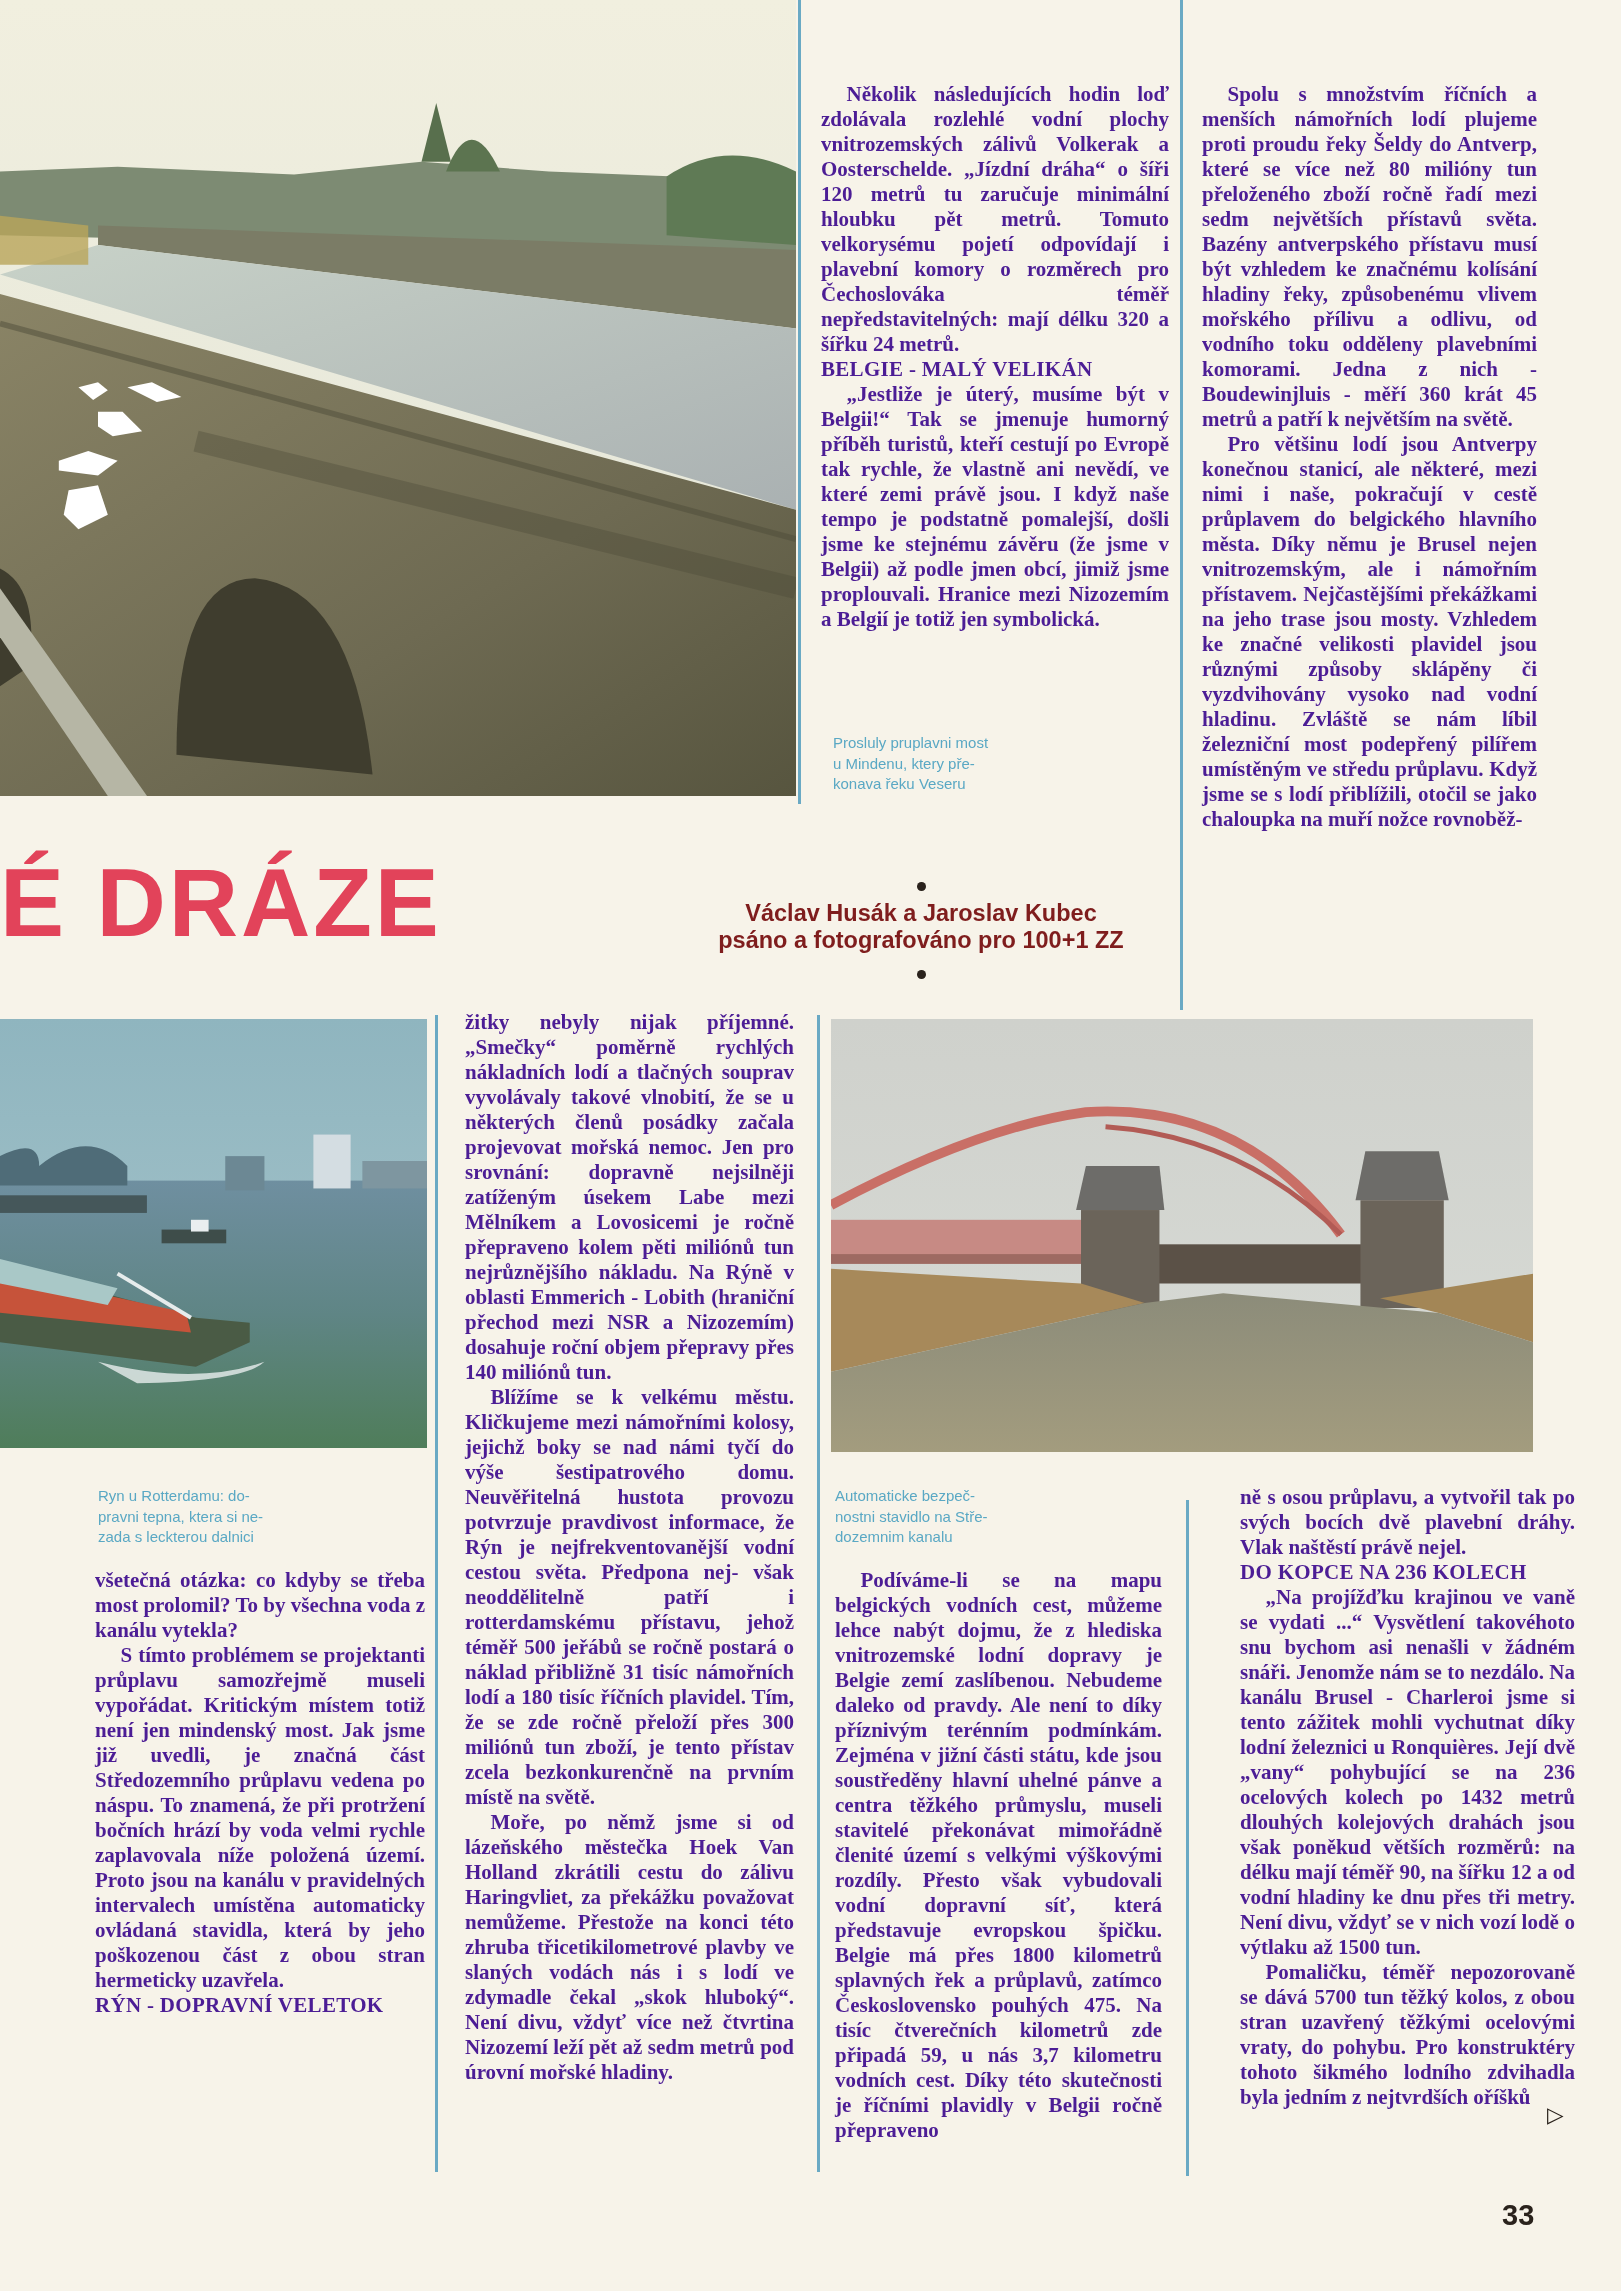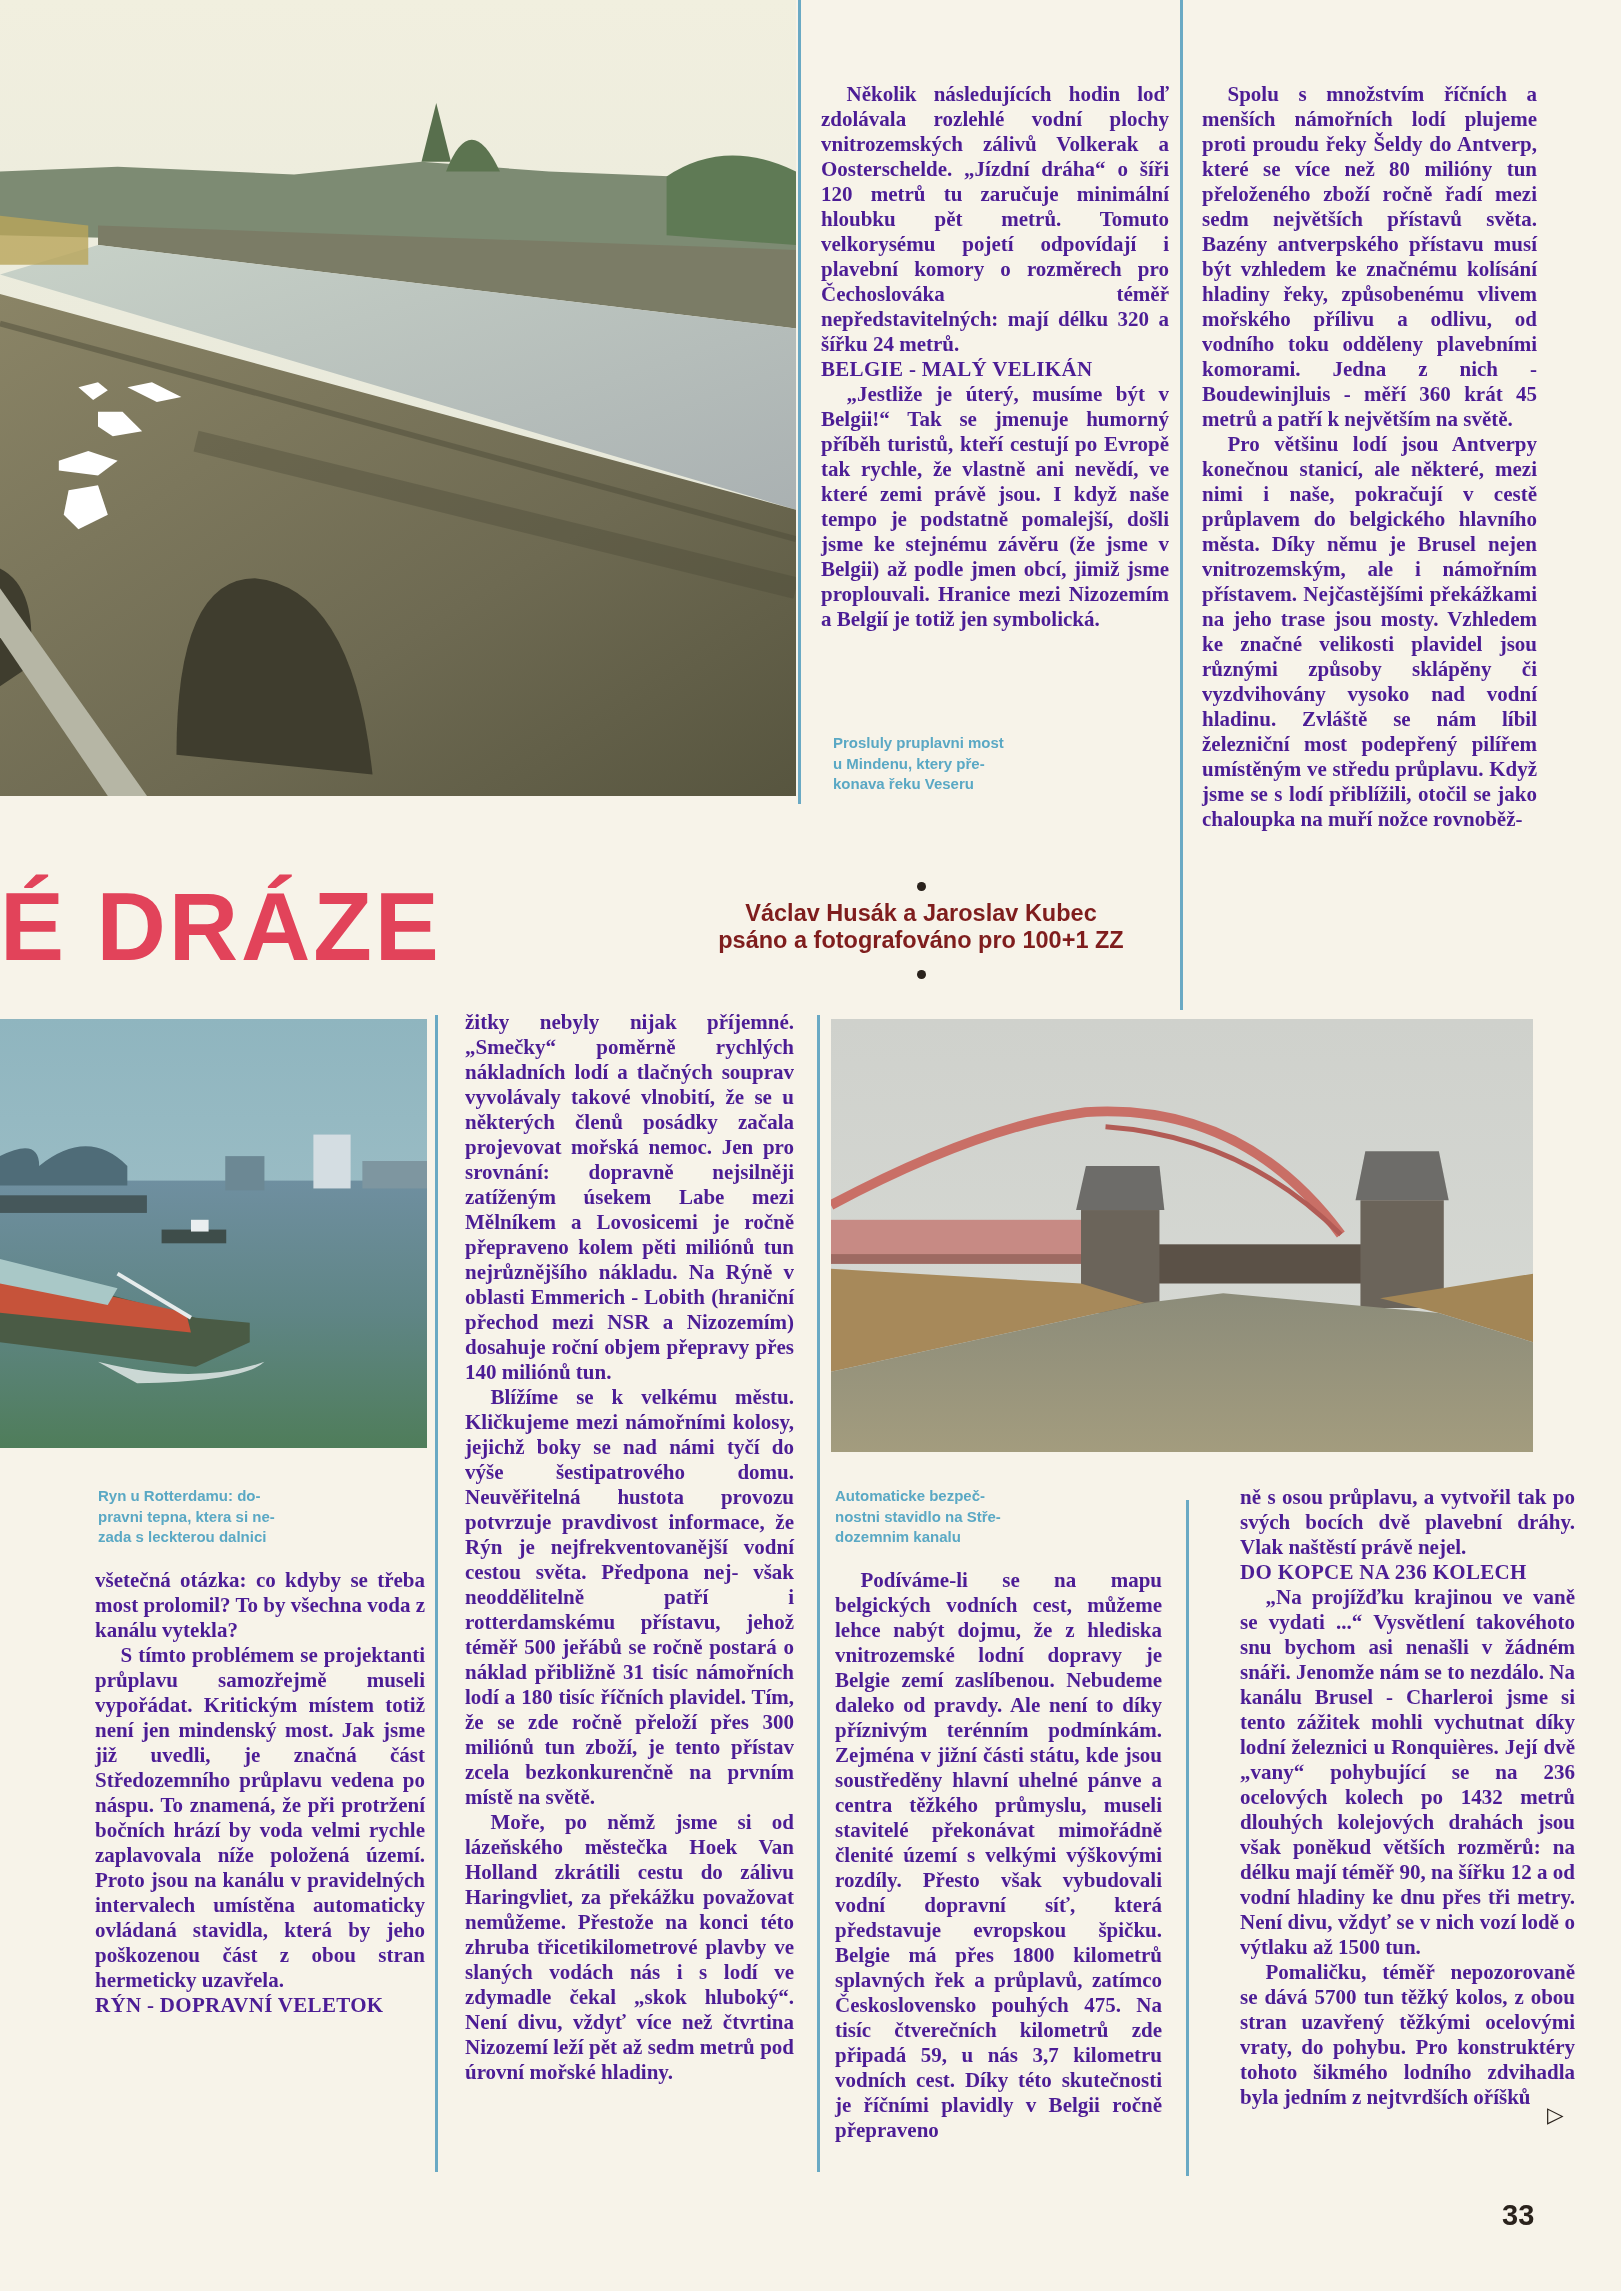--- a/index.html
+++ b/index.html
@@ -2,24 +2,24 @@
 <html><head>
 <meta charset="utf-8">
 <style>
   html,body{margin:0;padding:0;}
   body{width:1621px;height:2292px;background:#f7f3e9;position:relative;overflow:hidden;
        font-family:"Liberation Serif","DejaVu Serif",serif;color:#1f1a16;}
   .col{position:absolute;font-size:21px;line-height:25px;text-align:justify;font-weight:bold;color:#4c1d95;}
   .col p{margin:0;text-indent:25.5px;}
   .col p.noind{text-indent:0;}
   .col h3{margin:0;font-size:21px;font-weight:bold;letter-spacing:0.3px;text-indent:0;}
-  .caption{position:absolute;font-family:"Liberation Sans","DejaVu Sans",sans-serif;font-size:15px;line-height:20.6px;color:#5aa8c4;font-weight:bold;}
+  .caption{position:absolute;font-family:"Liberation Sans","DejaVu Sans",sans-serif;font-size:15px;line-height:20.6px;color:#5aa8c4;font-weight:normal;}
   .vline{position:absolute;width:2.9px;background:#6aa9c4;}
   .photo{position:absolute;overflow:hidden;}
-  .title{position:absolute;font-family:"Liberation Sans","DejaVu Sans",sans-serif;font-weight:bold;color:#e2435a;font-size:96px;letter-spacing:2.9px;line-height:1;margin-top:24px;}
+  .title{position:absolute;font-family:"Liberation Sans","DejaVu Sans",sans-serif;font-weight:bold;color:#e2435a;font-size:96px;letter-spacing:2.9px;line-height:1;}
   .byline{position:absolute;font-family:"Liberation Sans","DejaVu Sans",sans-serif;font-weight:bold;font-size:23.5px;line-height:27.4px;text-align:center;color:#7f1d1d;}
   .dot{position:absolute;width:8.8px;height:8.8px;border-radius:50%;background:#2a221c;}
   .pagenum{position:absolute;font-family:"Liberation Sans","DejaVu Sans",sans-serif;font-weight:bold;font-size:29px;color:#2a221c;}
   .arrow{position:absolute;font-size:21.6px;color:#2a221c;font-family:"DejaVu Sans",sans-serif;}
 </style>
 </head>
 <body>
 
 <div class="photo" style="left:0;top:0;width:796px;height:796px;">
   <svg width="796" height="796" viewBox="0 0 812 812" preserveAspectRatio="none">

